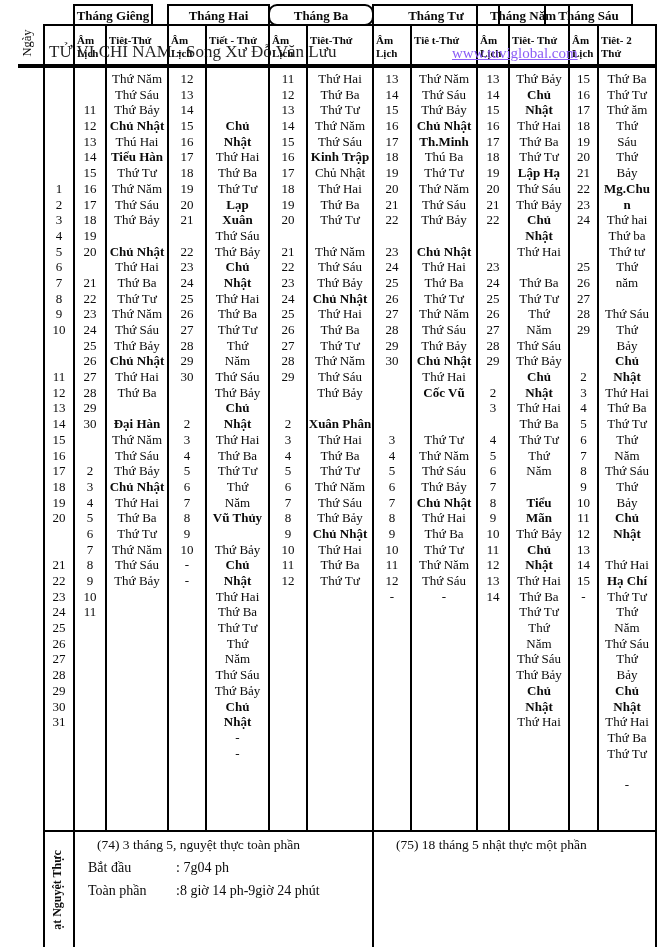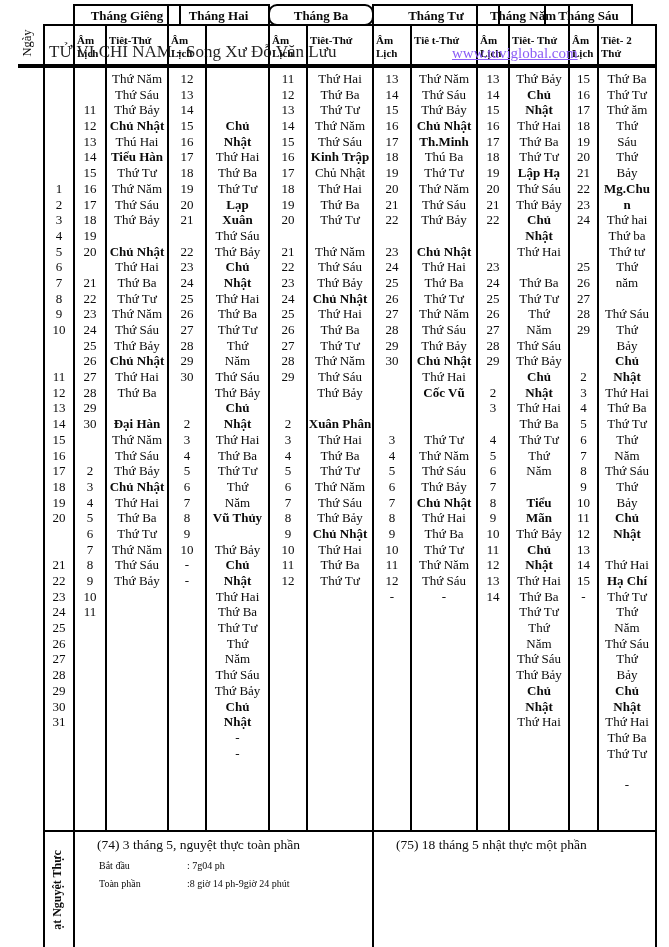--- a/index.html
+++ b/index.html
@@ -1,21 +1,21 @@
 <!DOCTYPE html>
 <html><head>
 <meta charset="utf-8">
 <style>
   html,body{margin:0;padding:0;background:#fff;}
   #page{position:relative;width:669px;height:947px;background:#fff;overflow:hidden;
         font-family:"Liberation Serif","DejaVu Serif",serif;color:#0a0a0a;}
   .cell{position:absolute;border:2px solid #000;box-sizing:border-box;background:transparent;}
   
   .g-day {left:43px;width:32px;}
-  .g-m1  {left:73px;width:108px;}  .g-m1a{left:73px;width:34px;}  .g-m1t{left:105px;width:64px;}
+  .g-m1  {left:73px;width:80px;}  .g-m1a{left:73px;width:34px;}  .g-m1t{left:105px;width:64px;}
   .g-m2  {left:167px;width:103px;}.g-m2a{left:167px;width:40px;} .g-m2t{left:205px;width:65px;}
   .g-m3  {left:268px;width:106px;border-radius:9px;}.g-m3a{left:268px;width:40px;} .g-m3t{left:306px;width:68px;}
   .g-m4  {left:372px;width:128px;}.g-m4a{left:372px;width:40px;} .g-m4t{left:410px;width:68px;}
   .g-m5  {left:476px;width:94px;} .g-m5a{left:476px;width:34px;} .g-m5t{left:508px;width:62px;}
   .g-m6  {left:544px;width:89px;} .g-m6a{left:568px;width:31px;} .g-m6t{left:597px;width:60px;}
   
   .cH{top:4px;height:22px;text-align:center;font-weight:bold;font-size:13px;line-height:19px;}
   .cS{top:24px;height:43px;font-weight:bold;font-size:11px;line-height:13px;padding:8px 2px;}
   .cB{top:65px;height:767px;}
   .cDay{top:24px;height:808px;}
@@ -35,21 +35,21 @@
           white-space:nowrap;}
   #ngay-label{left:3px;top:35px;width:50px;height:16px;font-size:12.5px;}
   #eclipse-side-label{left:3px;top:882px;width:110px;height:16px;font-size:12px;font-weight:bold;}
   
   #wm-title{position:absolute;left:49px;top:42px;font-size:17px;white-space:nowrap;
             color:rgba(15,15,15,0.92);z-index:5;pointer-events:none;}
   #wm-url{position:absolute;left:408px;top:45px;font-size:15px;text-decoration:underline;
           z-index:5;cursor:pointer;}
   
   .f-title{font-size:13.5px;padding:5px 0 0 22px;}
-  .f-row{font-size:10px;padding-left:24px;margin-top:7px;}
+  .f-row{font-size:14px;padding-left:13px;margin-top:7px;}
   .f-lab{display:inline-block;width:88px;}
   .fr-title{font-size:13.5px;padding:5px 0 0 22px;}
 </style>
 </head>
 <body>
 
 <div id="page">
 
   <div id="ngay-label" class="vlabel">Ngày</div>
 
@@ -182,20 +182,21 @@
         <div class="ln">Thứ Năm</div>
         <div class="ln">Thứ Sáu</div>
         <div class="ln">Thứ Bảy</div>
         <div class="ln">&nbsp;</div>
         <div class="ln">&nbsp;</div>
       </div>
   </div>
 
   <div class="cell g-m2 cH">Tháng Hai</div>
   <div class="cell g-m2a cS">Âm Lịch</div>
+  <div class="cell g-m2t cS">Tiết - Thứ</div>
   <div class="cell g-m2a cB">
     <div class="col-lines">
         <div class="ln">12</div>
         <div class="ln">13</div>
         <div class="ln">14</div>
         <div class="ln">15</div>
         <div class="ln">16</div>
         <div class="ln">17</div>
         <div class="ln">18</div>
         <div class="ln">19</div>

